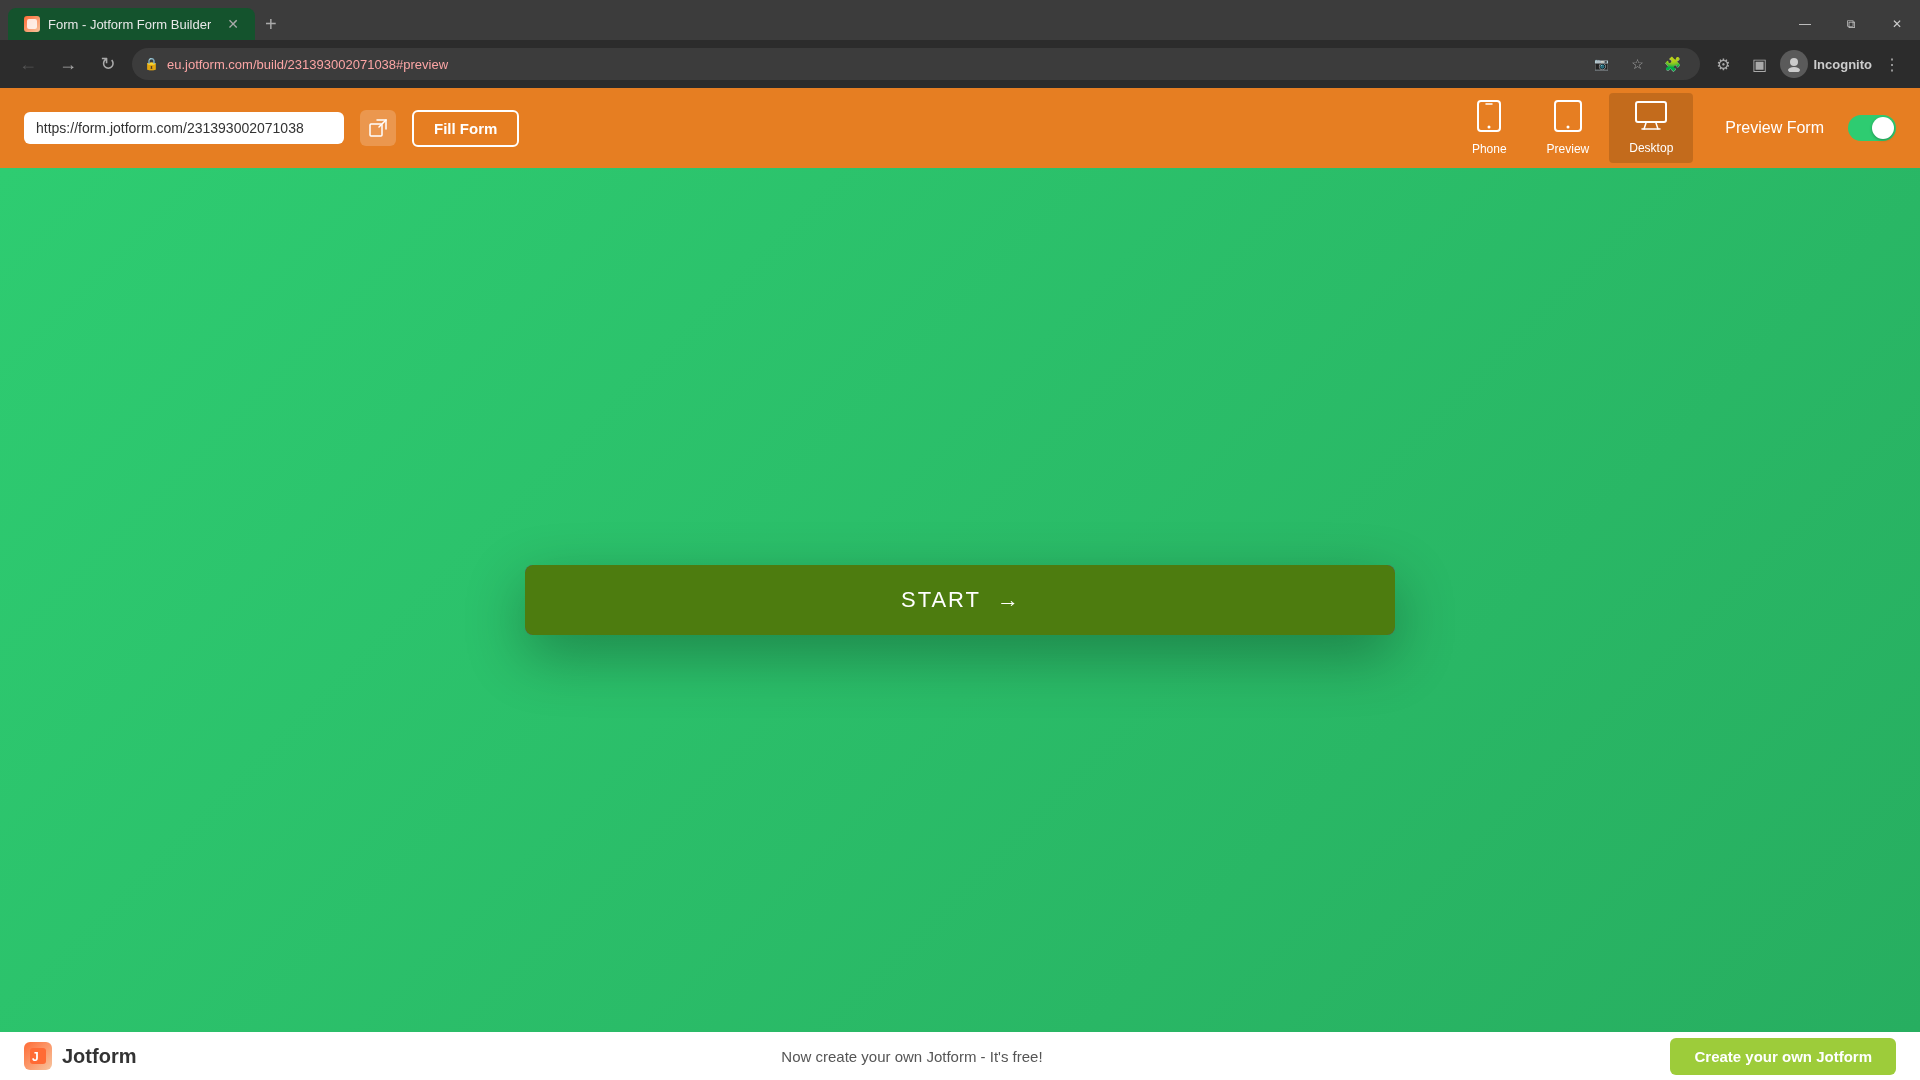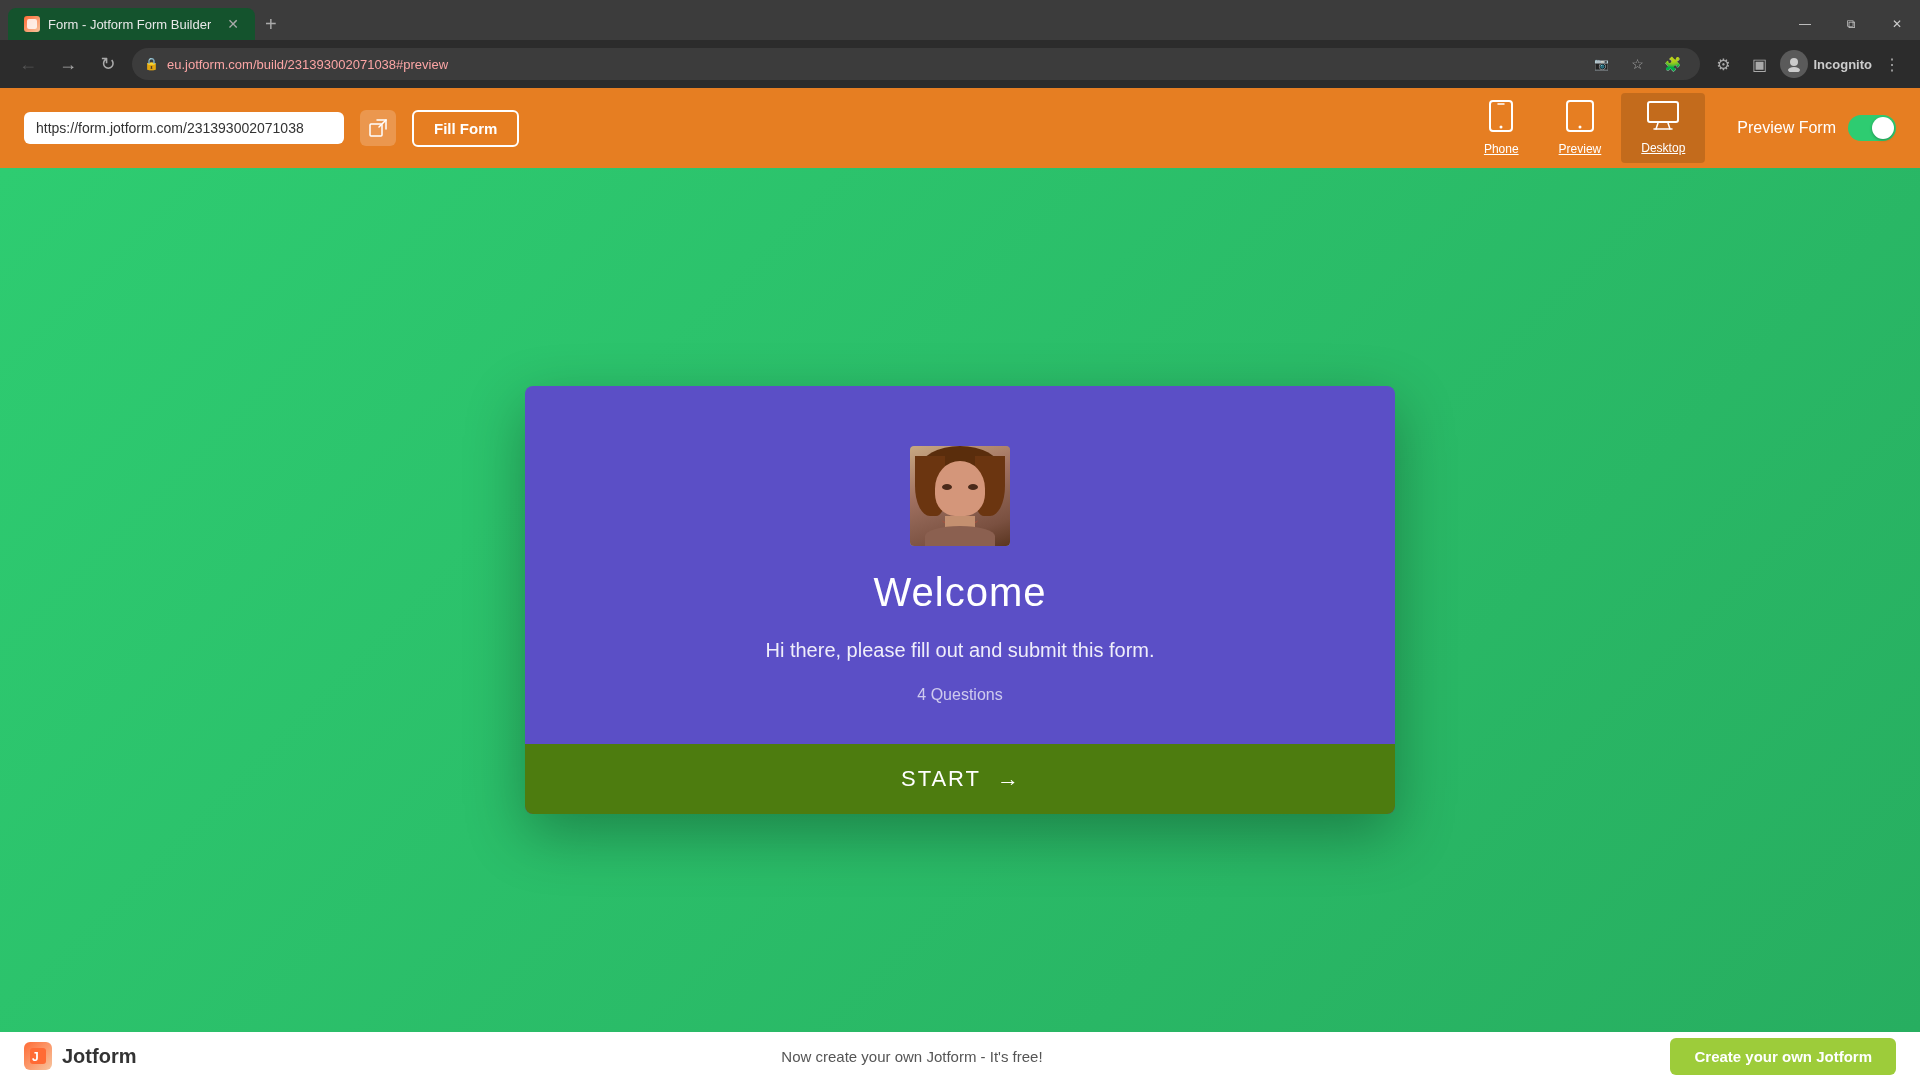--- a/index.html
+++ b/index.html
@@ -30,24 +30,24 @@
     .incognito-icon { width: 28px; height: 28px; background: #5a5a5a; border-radius: 50%; display: flex; align-items: center; justify-content: center; font-size: 14px; }
 
     
     .app-toolbar { background: #e67e22; display: flex; align-items: center; padding: 0 24px; height: 80px; gap: 16px; }
     .url-input-wrap { display: flex; align-items: center; background: #fff; border-radius: 6px; padding: 8px 12px; gap: 8px; min-width: 320px; }
     .url-input-text { color: #333; font-size: 14px; flex: 1; }
     .external-link-btn { width: 36px; height: 36px; background: rgba(255,255,255,0.2); border-radius: 6px; display: flex; align-items: center; justify-content: center; cursor: pointer; color: #fff; font-size: 16px; }
     .fill-form-btn { background: #e67e22; border: 2px solid #fff; color: #fff; border-radius: 6px; padding: 8px 20px; font-size: 15px; font-weight: 600; cursor: pointer; }
     .toolbar-spacer { flex: 1; }
     .device-icons { display: flex; align-items: center; gap: 0; }
-    .device-btn { display: flex; flex-direction: column; align-items: center; gap: 4px; padding: 8px 20px; cursor: pointer; color: #fff; font-size: 12px; border-radius: 4px; text-decoration: underline; }
+    .device-btn { display: flex; flex-direction: column; align-items: center; gap: 4px; padding: 8px 20px; cursor: pointer; color: #fff; font-size: 12px; border-radius: 4px; }
     .device-btn.active { background: rgba(0,0,0,0.15); }
     .device-icon { font-size: 24px; }
-    .preview-form-wrap { display: flex; align-items: center; gap: 12px; margin-left: 16px; }
+    .preview-form-wrap { display: flex; align-items: center; gap: 24px; margin-left: 16px; }
     .preview-form-label { color: #fff; font-size: 16px; font-weight: 500; }
     .toggle-switch { width: 48px; height: 26px; background: #2ecc71; border-radius: 13px; position: relative; cursor: pointer; }
     .toggle-knob { width: 22px; height: 22px; background: #fff; border-radius: 50%; position: absolute; top: 2px; right: 2px; box-shadow: 0 1px 3px rgba(0,0,0,0.3); }
 
     
     .main-area { width: 100%; height: calc(1080px - 40px - 48px - 80px - 48px); background: linear-gradient(135deg, #2ecc71 0%, #27ae60 100%); display: flex; align-items: center; justify-content: center; position: relative; }
 
     
     .form-card { width: 870px; background: #5b4fc6; border-radius: 8px; overflow: hidden; box-shadow: 0 20px 60px rgba(0,0,0,0.3); }
     .form-card-body { padding: 60px 40px 40px; display: flex; flex-direction: column; align-items: center; gap: 24px; }
@@ -177,46 +177,20 @@
     <span class="preview-form-label">Preview Form</span>
     <div class="toggle-switch">
       <div class="toggle-knob"></div>
     </div>
   </div>
 </div>
 
 <div class="main-area">
 
   <div class="form-card">
-    <div class="form-card-body">
-
-      <div class="avatar-img">
-        <div class="avatar-placeholder">
-
-          <div class="avatar-hair"></div>
-          <div class="avatar-hair2"></div>
-          <div class="avatar-hair3"></div>
-          <div class="avatar-face"></div>
-
-          <div style="position:absolute;bottom:20%;left:32%;width:36%;height:12%;border-bottom:3px solid rgba(180,80,60,0.7);border-radius:0 0 50% 50%;"></div>
-
-          <div style="position:absolute;top:38%;left:32%;width:10%;height:6%;background:#4a2a1a;border-radius:50%;"></div>
-          <div style="position:absolute;top:38%;right:32%;width:10%;height:6%;background:#4a2a1a;border-radius:50%;"></div>
-
-          <div style="position:absolute;bottom:0;left:35%;width:30%;height:30%;background:#c49070;"></div>
-          <div style="position:absolute;bottom:0;left:15%;width:70%;height:20%;background:#8b6050;border-radius:50% 50% 0 0;"></div>
-        </div>
-      </div>
-
-      <h1 class="form-title">Welcome</h1>
-
-      <p class="form-subtitle">Hi there, please fill out and submit this form.</p>
-
-      <span class="form-count">4 Questions</span>
-    </div>
 
     <div class="form-card-footer">
       <span class="start-text">START</span>
       <span class="arrow-icon">→</span>
     </div>
   </div>
 </div>
 
 <div class="page-footer">
   <div class="jotform-logo">

